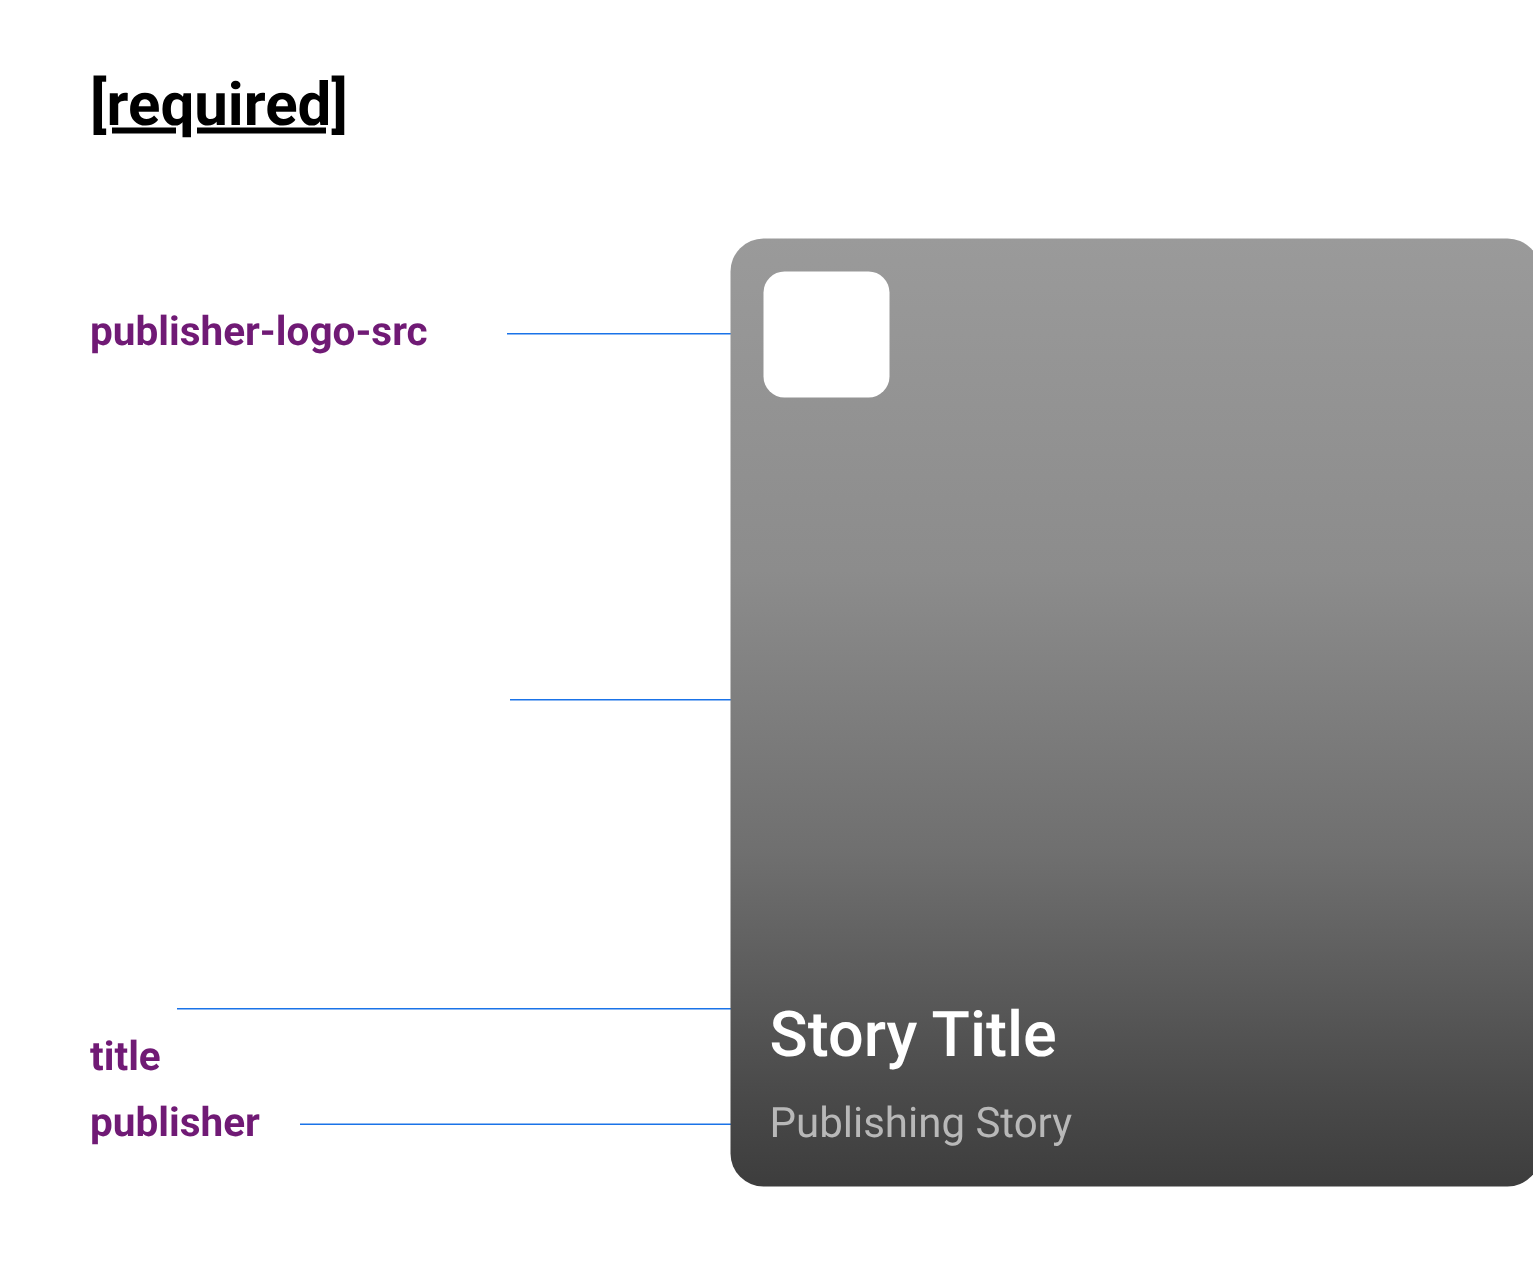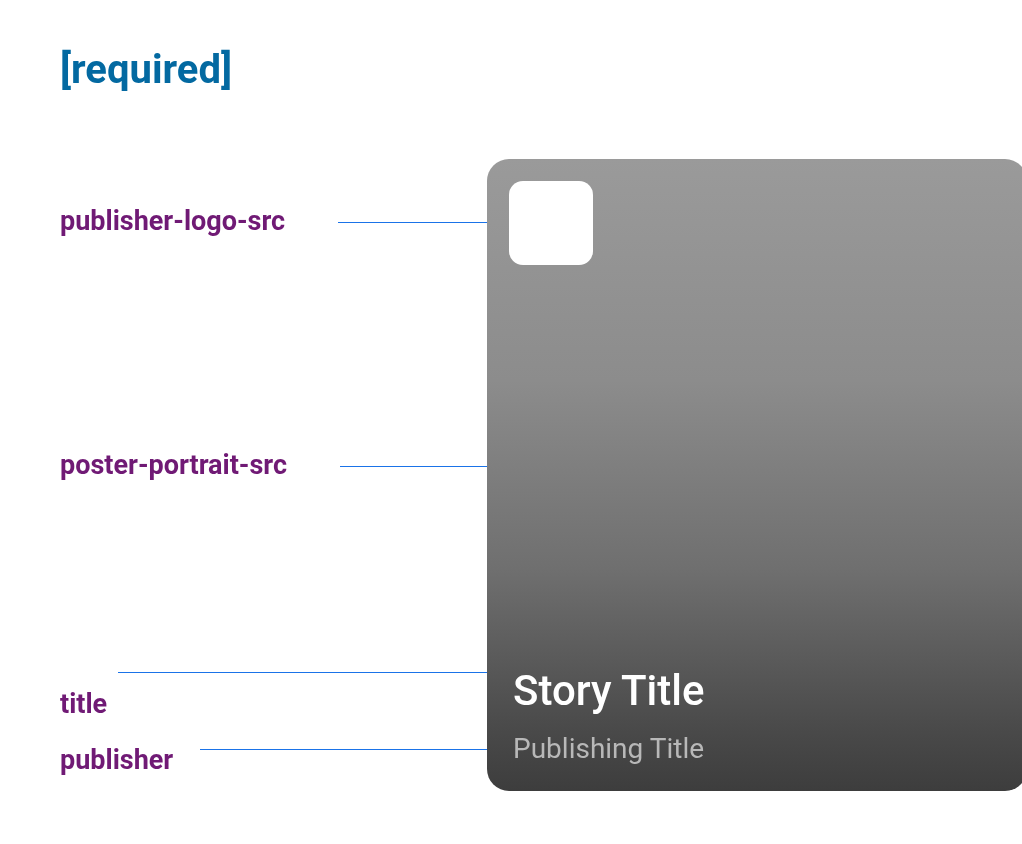--- a/index.html
+++ b/index.html
@@ -18,41 +18,41 @@
       position: relative;
       width: 100%;
       height: 100%;
     }
     .header {
       position: absolute;
       top: 46px;
       left: 60px;
       font-size: 40px;
       font-weight: 700;
-      color: #0369a1;
+      color: #000000;
+      text-decoration: underline;
     }
     .label {
       position: absolute;
       left: 60px;
       font-size: 27px;
       font-weight: 700;
       color: #701a75;
     }
     .label-publisher-logo {
       top: 205px;
     }
     .label-poster {
       top: 449px;
     }
     .label-title {
       top: 688px;
     }
     .label-publisher {
       top: 732px;
-      margin-top: 12px;
     }
     .connector {
       position: absolute;
       height: 1px;
       background: #1a73e8;
     }
     .connector-dot {
       position: absolute;
       width: 12px;
       height: 12px;
@@ -97,35 +97,34 @@
     }
   </style>
 </head>
 <body>
 
 <div class="container">
 
   <div class="header">[required]</div>
 
   <div class="label label-publisher-logo">publisher-logo-src</div>
-  <div class="label label-poster">poster-portrait-src</div>
   <div class="label label-title">title</div>
   <div class="label label-publisher">publisher</div>
 
   <div class="connector" style="top:222px; left:338px; width:215px;"></div>
   <div class="connector-dot" style="top:222px; left:553px;"></div>
 
   <div class="connector" style="top:466px; left:340px; width:384px;"></div>
   <div class="connector-dot" style="top:466px; left:724px;"></div>
 
   <div class="connector" style="top:672px; left:118px; width:390px;"></div>
   <div class="connector-dot" style="top:672px; left:508px;"></div>
 
   <div class="connector" style="top:749px; left:200px; width:308px;"></div>
   <div class="connector-dot" style="top:749px; left:508px;"></div>
 
   <div class="card">
     <div class="publisher-logo"></div>
     <div class="card-title">Story Title</div>
-    <div class="card-publisher">Publishing Title</div>
+    <div class="card-publisher">Publishing Story</div>
   </div>
 
 </div>
 
 </body></html>

